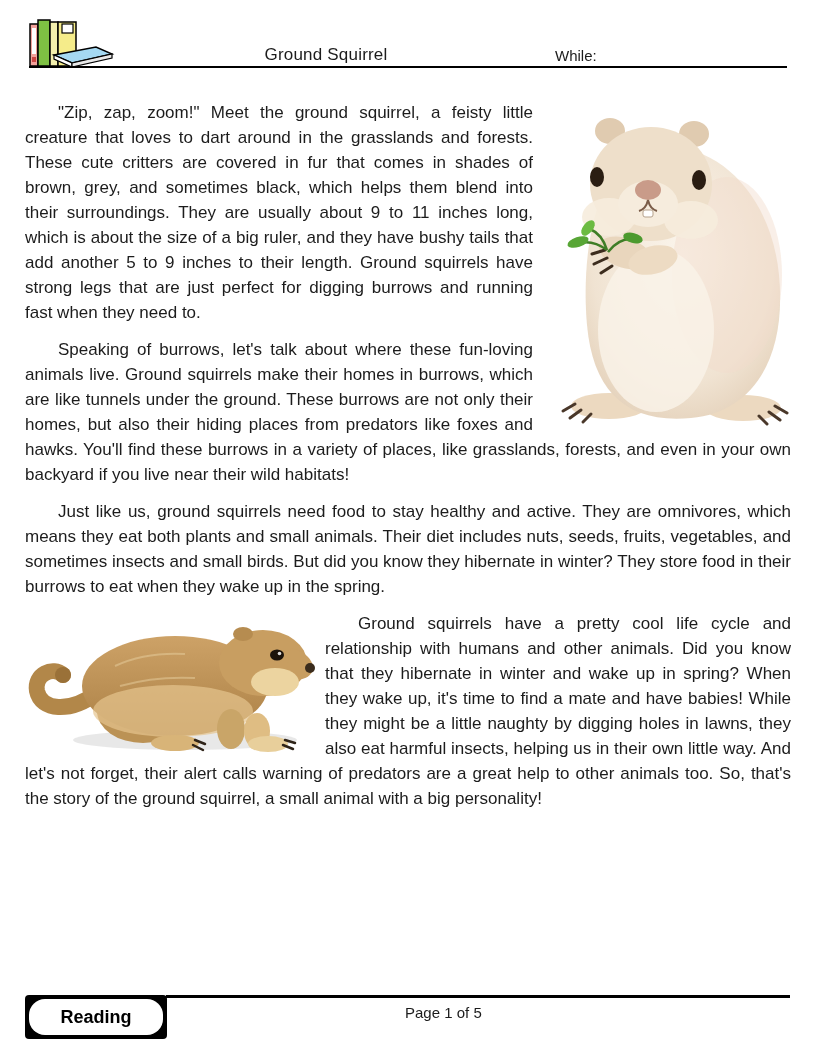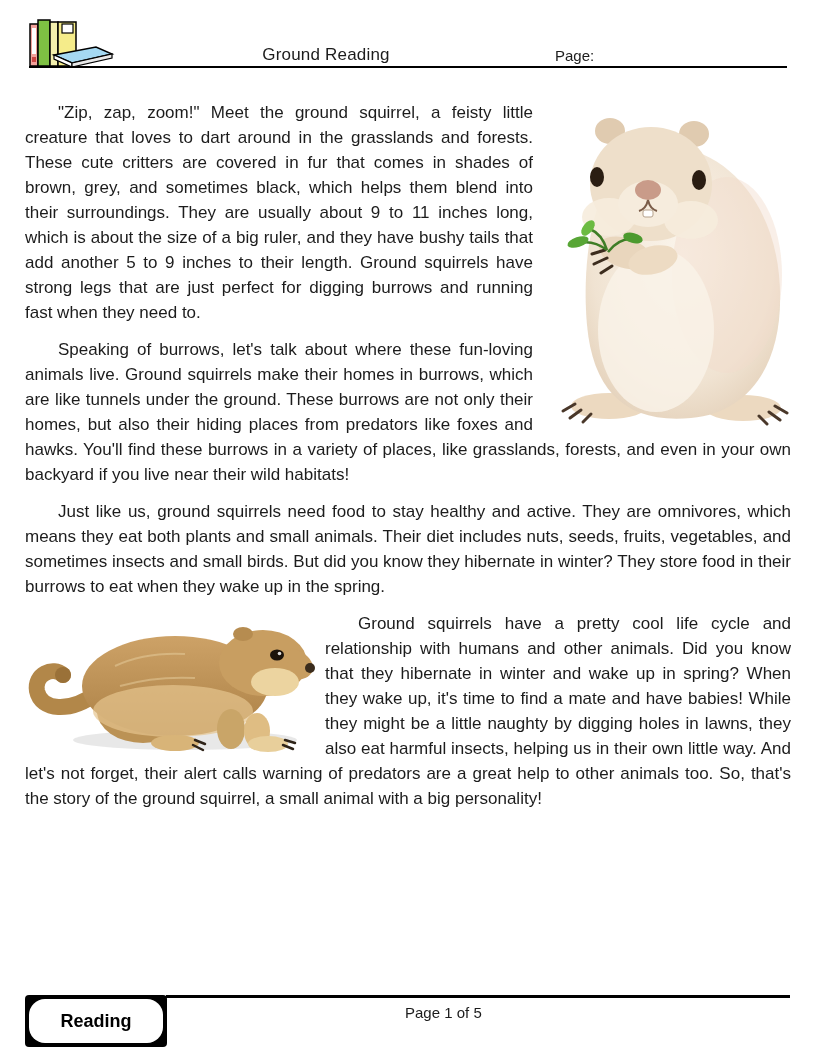--- a/index.html
+++ b/index.html
@@ -17,21 +17,21 @@
 
   
   .content { position:absolute; top:100px; left:25px; width:766px; font-size:17px; line-height:25px; text-align:justify; }
   .content p { margin:0 0 12px 0; text-indent:33px; }
   .float-standing { float:right; width:250px; height:330px; margin:0 0 4px 8px; }
   .float-side { float:left; width:290px; height:145px; margin:0 10px 0 0; }
   .float-standing svg, .float-side svg { display:block; }
 
   
   .footer-rule { position:absolute; left:166px; top:995px; width:624px; height:3px; background:#000; }
-  .footer-badge { position:absolute; left:25px; top:995px; width:142px; height:52px; background:#000; border-radius:4px; }
+  .footer-badge { position:absolute; left:25px; top:995px; width:142px; height:44px; background:#000; border-radius:4px; }
   .badge-pill { position:absolute; left:4px; top:4px; right:4px; bottom:4px; background:#fff; border-radius:16px;
     display:flex; align-items:center; justify-content:center; font-weight:bold; font-size:18px; color:#000; }
   .footer-site { position:absolute; left:173px; top:1009px; font-size:15px; }
   .footer-page { position:absolute; left:405px; top:1004px; font-size:15px;text-align:right; }
 </style>
 </head>
 <body>
 
 <div class="page">
 
@@ -47,22 +47,22 @@
       <rect x="30" y="11" width="8" height="44" fill="#f3efad" stroke="#000" stroke-width="1.5"></rect>
 
       <rect x="38" y="11" width="18" height="44" fill="#f5ec8a" stroke="#000" stroke-width="1.5"></rect>
       <rect x="42" y="13" width="11" height="9" fill="#ffffff" stroke="#000" stroke-width="1.2"></rect>
 
       <path d="M34,44 L76,36 L92,43 L52,52 Z" fill="#a5d9f2" stroke="#000" stroke-width="1.5"></path>
       <path d="M34,44 L52,52 L52,56 L34,48 Z" fill="#ffffff" stroke="#000" stroke-width="1.2"></path>
       <path d="M52,52 L92,43 L92,47 L52,56 Z" fill="#e9e9e9" stroke="#000" stroke-width="1.2"></path>
     </svg>
   </div>
-  <div class="header-title">Ground Reading</div>
-  <div class="name-label">Page:</div>
+  <div class="header-title">Ground Squirrel</div>
+  <div class="name-label">While:</div>
   <div class="header-rule"></div>
 
   <div class="content">
 
     <div class="float-standing" role="img" aria-label="Ground squirrel standing upright on its hind legs holding a green sprig">
       <svg width="250" height="330" viewBox="0 0 250 330">
         <defs>
           <radialGradient id="sgBody" cx="50%" cy="40%" r="78%">
             <stop offset="0%" stop-color="#fbf5ec"></stop>
             <stop offset="60%" stop-color="#f0e3d2"></stop>

